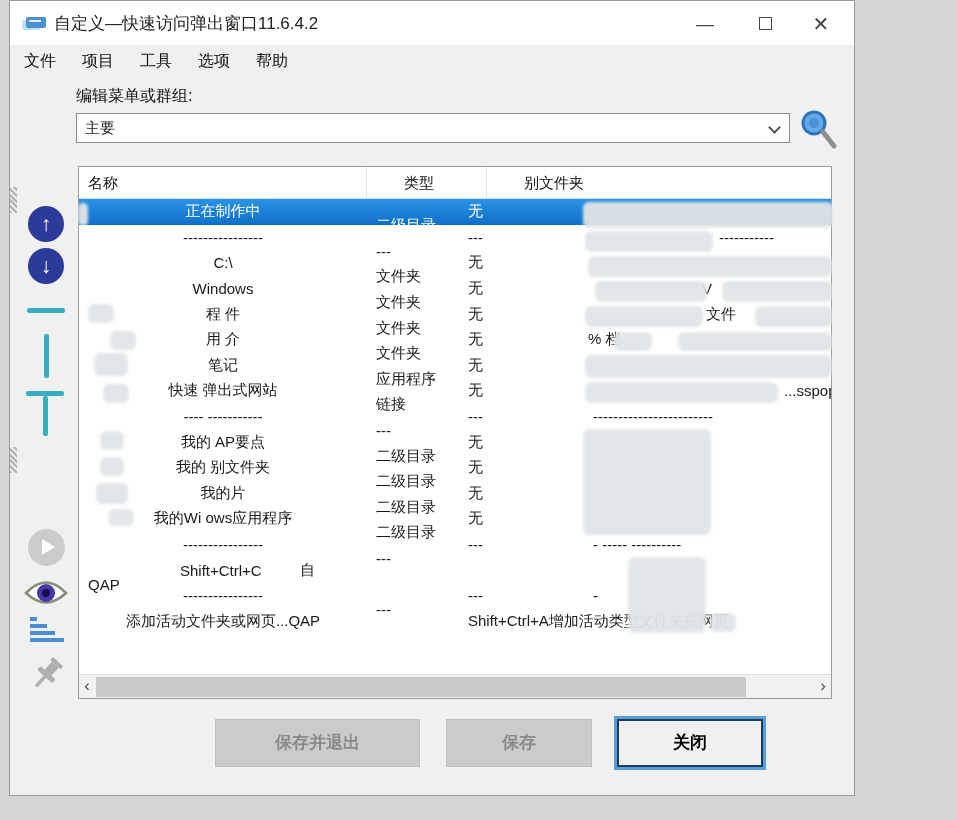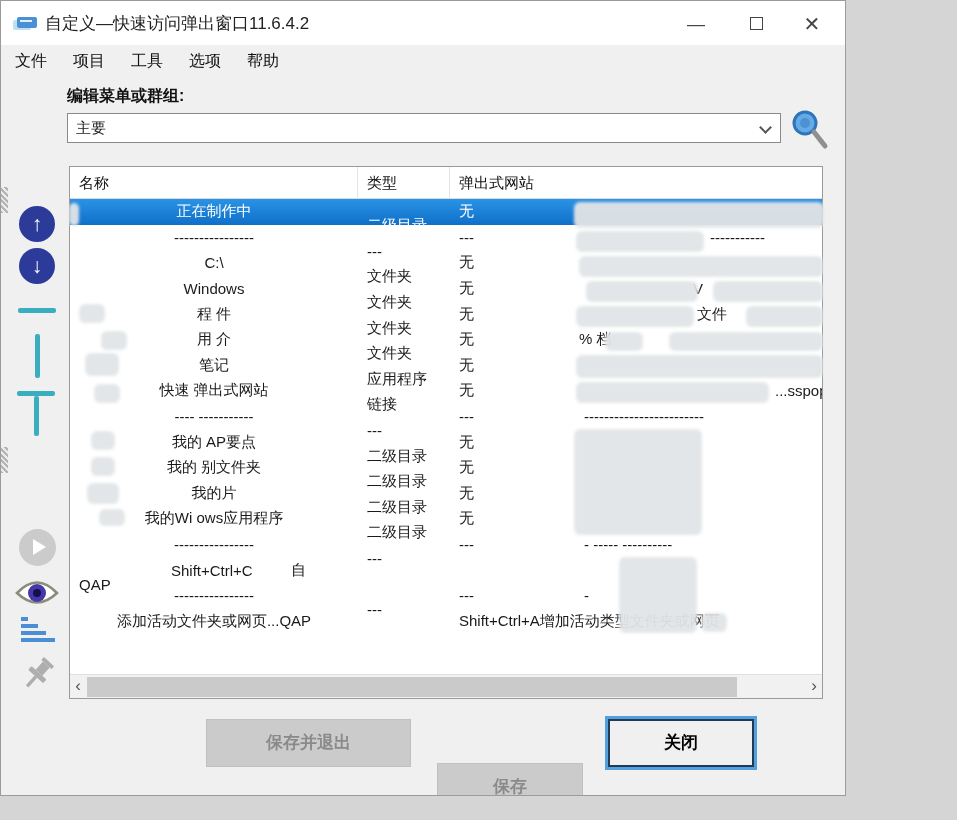--- a/index.html
+++ b/index.html
@@ -1,51 +1,51 @@
 <!DOCTYPE html>
 <html><head>
 <meta charset="utf-8">
 <style>
   * { box-sizing: border-box; margin: 0; padding: 0; }
   html,body { width: 957px; height: 820px; }
   body { background:#d5d5d5; font-family:"Liberation Sans", sans-serif; color:#1a1a1a; }
-  #window { position:absolute; left:0; top:0; width:846px; height:796px; background:#f0f0f0; border:1px solid #9b9b9b; overflow:hidden; }
+  #window { position:absolute; left:9px; top:0; width:846px; height:796px; background:#f0f0f0; border:1px solid #9b9b9b; overflow:hidden; }
 
   
   .titlebar { position:absolute; left:0; top:0; width:100%; height:44px; background:#ffffff; }
   .app-icon { position:absolute; left:12px; top:13px; width:26px; height:18px; }
   .title { position:absolute; left:44px; top:11px; font-size:17px; color:#222; }
   .winbtn { position:absolute; top:8px; width:46px; height:30px; text-align:center; line-height:30px; font-size:18px; color:#444; cursor:default; }
   .btn-min { right:126px; }
   .btn-max { right:66px; }
   .btn-close { right:10px; font-size:20px; }
   .max-box { display:inline-block; width:13px; height:13px; border:1.6px solid #444; margin-top:8px; }
 
   
   .menubar { position:absolute; left:0; top:44px; width:100%; height:32px; display:flex; align-items:center; padding-left:14px; gap:26px; }
   .menu-item { font-size:16px; color:#111; }
 
   
-  .edit-label { position:absolute; left:66px; top:85px; font-size:16px; font-weight:bold; color:#111; }
+  .edit-label { position:absolute; left:66px; top:85px; font-size:16px; font-weight:normal; color:#111; }
   .combo { position:absolute; left:66px; top:112px; width:714px; height:30px; background:#fff; border:1px solid #8a8a8a; font-size:15px; line-height:28px; padding-left:8px; }
   .combo-chev { position:absolute; right:10px; top:9px; width:9px; height:9px; border-right:2px solid #555; border-bottom:2px solid #555; transform:rotate(45deg); }
   .search-btn { position:absolute; left:788px; top:107px; width:40px; height:42px; }
 
   
   .ltb { position:absolute; cursor:default; }
   .circle-btn { width:36px; height:36px; border-radius:50%; background:#2c3a99; color:#fff; font-size:21px; font-weight:bold; text-align:center; line-height:35px; }
   .play-btn { width:37px; height:37px; border-radius:50%; background:#cbcbcb; position:relative; }
   .play-btn::after { content:""; position:absolute; left:14px; top:10px; border-left:13px solid #fff; border-top:8px solid transparent; border-bottom:8px solid transparent; }
   .hline { width:38px; height:5px; background:#38aebe; border-radius:2px; }
   .vline { width:5px; height:44px; background:#38aebe; border-radius:2px; }
   .grip { position:absolute; left:0; width:7px; height:26px; background:repeating-linear-gradient(45deg,#9a9a9a 0 2px,#e8e8e8 2px 4px); opacity:.7; }
 
   
   .listview { position:absolute; left:68px; top:165px; width:754px; height:533px; background:#fff; border:1px solid #9a9a9a; }
-  .lheader { position:absolute; left:0; top:0; width:100%; height:32px; background:#fff; border-bottom:1px solid #dcdcdc; display:flex; font-size:15px; color:#111; }
+  .lheader { position:absolute; left:0; top:0; width:100%; height:32px; background:#fff; border-bottom:1px solid #dcdcdc; display:flex; font-size:15px; color:#111;gap:28px; }
   .hcell { line-height:31px; padding-left:9px; border-right:1px solid #e4e4e4; }
   .h-name { width:288px; }
   .h-type { width:92px; }
   .h-hotkey { width:125px; }
   .h-content { flex:1; border-right:none; }
   .rows { position:absolute; left:0; top:32px; width:100%; }
   .trow { display:flex; height:25.6px; font-size:15px; align-items:center; white-space:nowrap; }
   .trow .cell { overflow:hidden; }
   .c-name { width:288px; padding-left:0;text-align:center; }
   .c-type { width:92px; padding-left:9px;margin-top:28px; }
@@ -137,21 +137,21 @@
       <rect x="17.5" y="8" width="9" height="11"></rect>
       <rect x="12" y="19" width="20" height="5" rx="1"></rect>
       <rect x="20.5" y="24" width="3.5" height="13"></rect>
     </g>
   </svg>
 
   <div class="listview">
     <div class="lheader">
       <div class="hcell h-name">名称</div>
       <div class="hcell h-type">类型</div>
-      <div class="hcell h-content">弹出式网站</div>
+      <div class="hcell h-content">别文件夹</div>
     </div>
     <div class="rows" id="rows">
         <div class="trow sel">
           <div class="cell c-name">正在制作中</div>
           <div class="cell c-type">二级目录</div>
           <div class="cell c-hotkey">无</div>
           <div class="cell c-content"></div>
         </div>
         <div class="trow">
           <div class="cell c-name">----------------</div>
@@ -316,21 +316,21 @@
         <rect x="30" y="26" width="16" height="3"></rect>
           <rect x="30" y="32" width="18" height="3"></rect>
         <rect x="30" y="38" width="18" height="3"></rect>
           <rect x="30" y="44" width="14" height="3"></rect>
       </g>
     </svg>
     <div class="lbl">复制</div>
   </div>
 
   <div class="fbtn disabled" style="left:205px; width:205px;">保存并退出</div>
-  <div class="fbtn disabled" style="left:436px; width:146px;margin-top:44px;">保存</div>
+  <div class="fbtn disabled" style="left:436px; width:146px;">保存</div>
   <div class="fbtn primary" style="left:607px; width:146px;">关闭</div>
 
   <div id="redactions">
       <div class="smudge" style="left: 573px; top: 201px; width: 250px; height: 26px;"></div>
       <div class="smudge" style="left: 575px; top: 230px; width: 128px; height: 21px;"></div>
       <div class="smudge" style="left: 578px; top: 255px; width: 244px; height: 21px;"></div>
       <div class="smudge" style="left: 585px; top: 280px; width: 112px; height: 21px;"></div>
       <div class="smudge" style="left: 712px; top: 280px; width: 110px; height: 21px;"></div>
       <div class="smudge" style="left: 575px; top: 305px; width: 118px; height: 21px;"></div>
       <div class="smudge" style="left: 745px; top: 305px; width: 77px; height: 21px;"></div>

